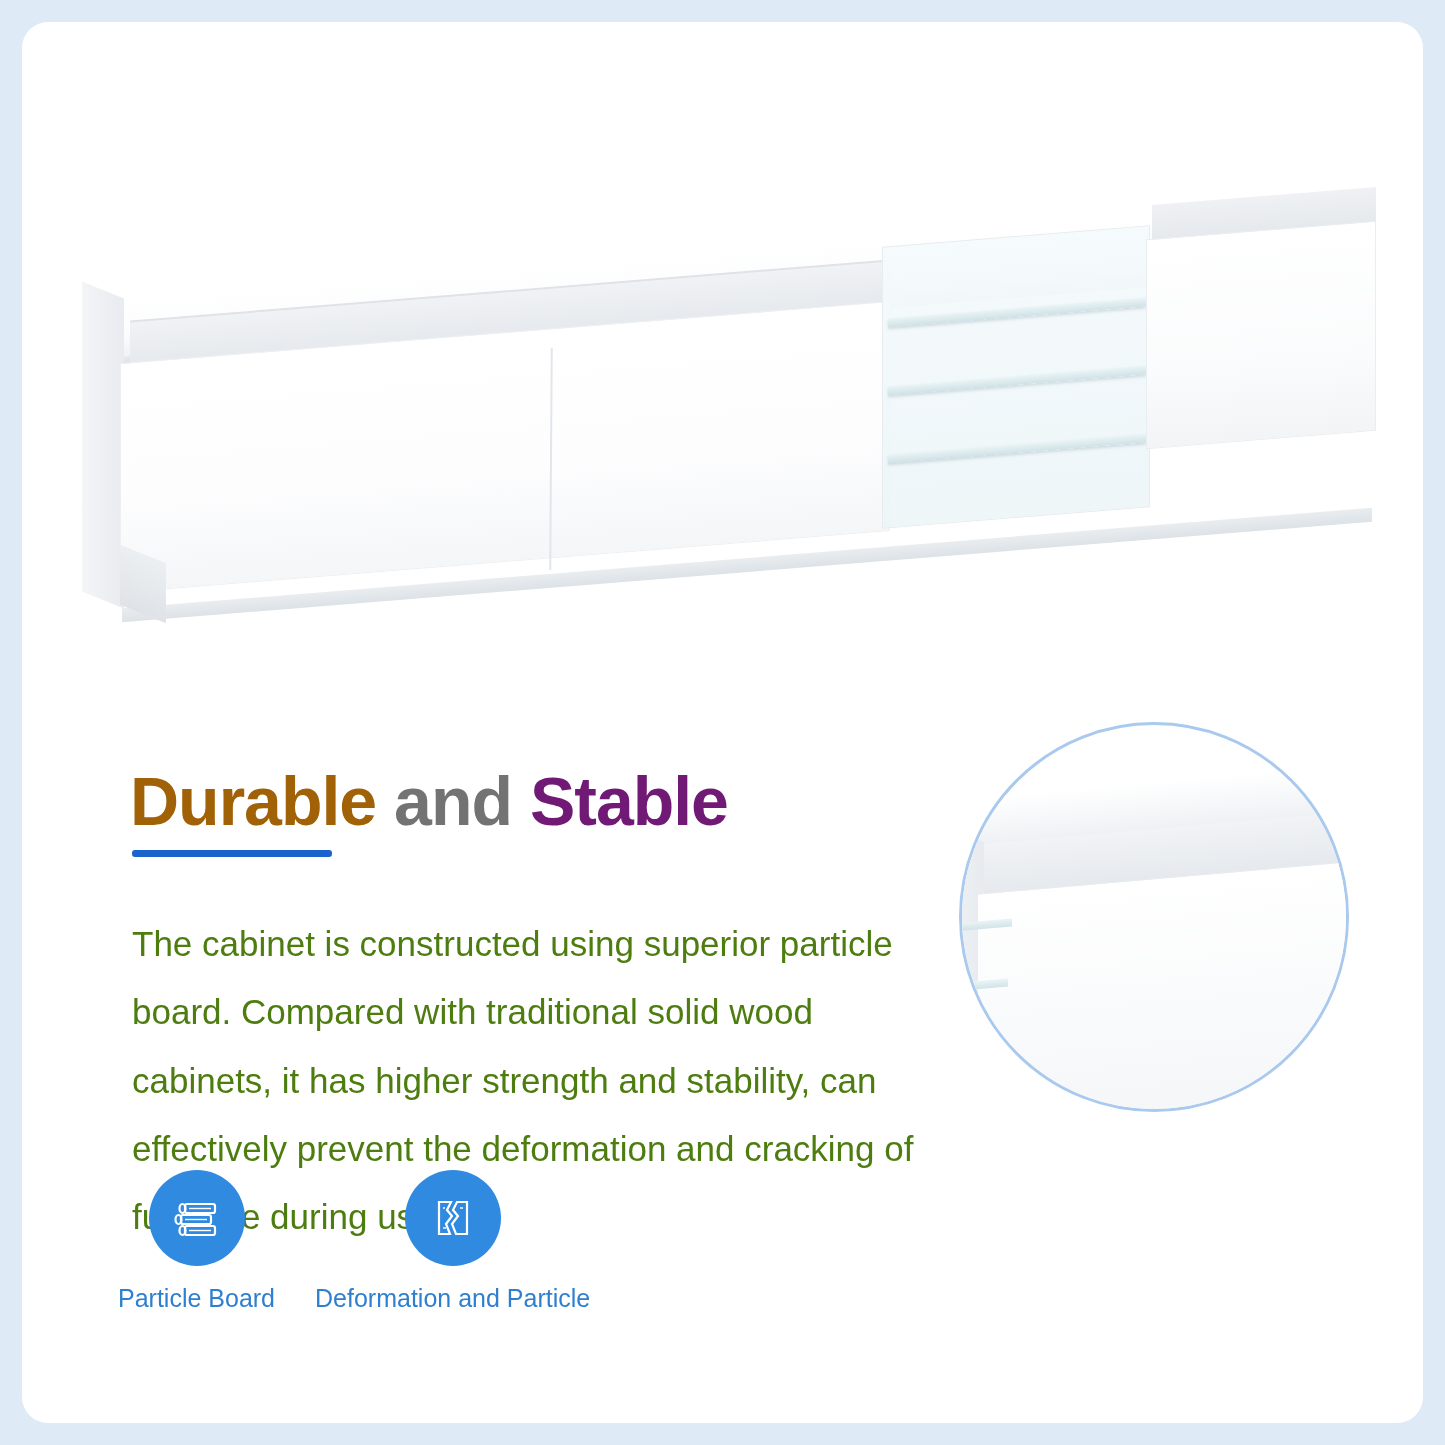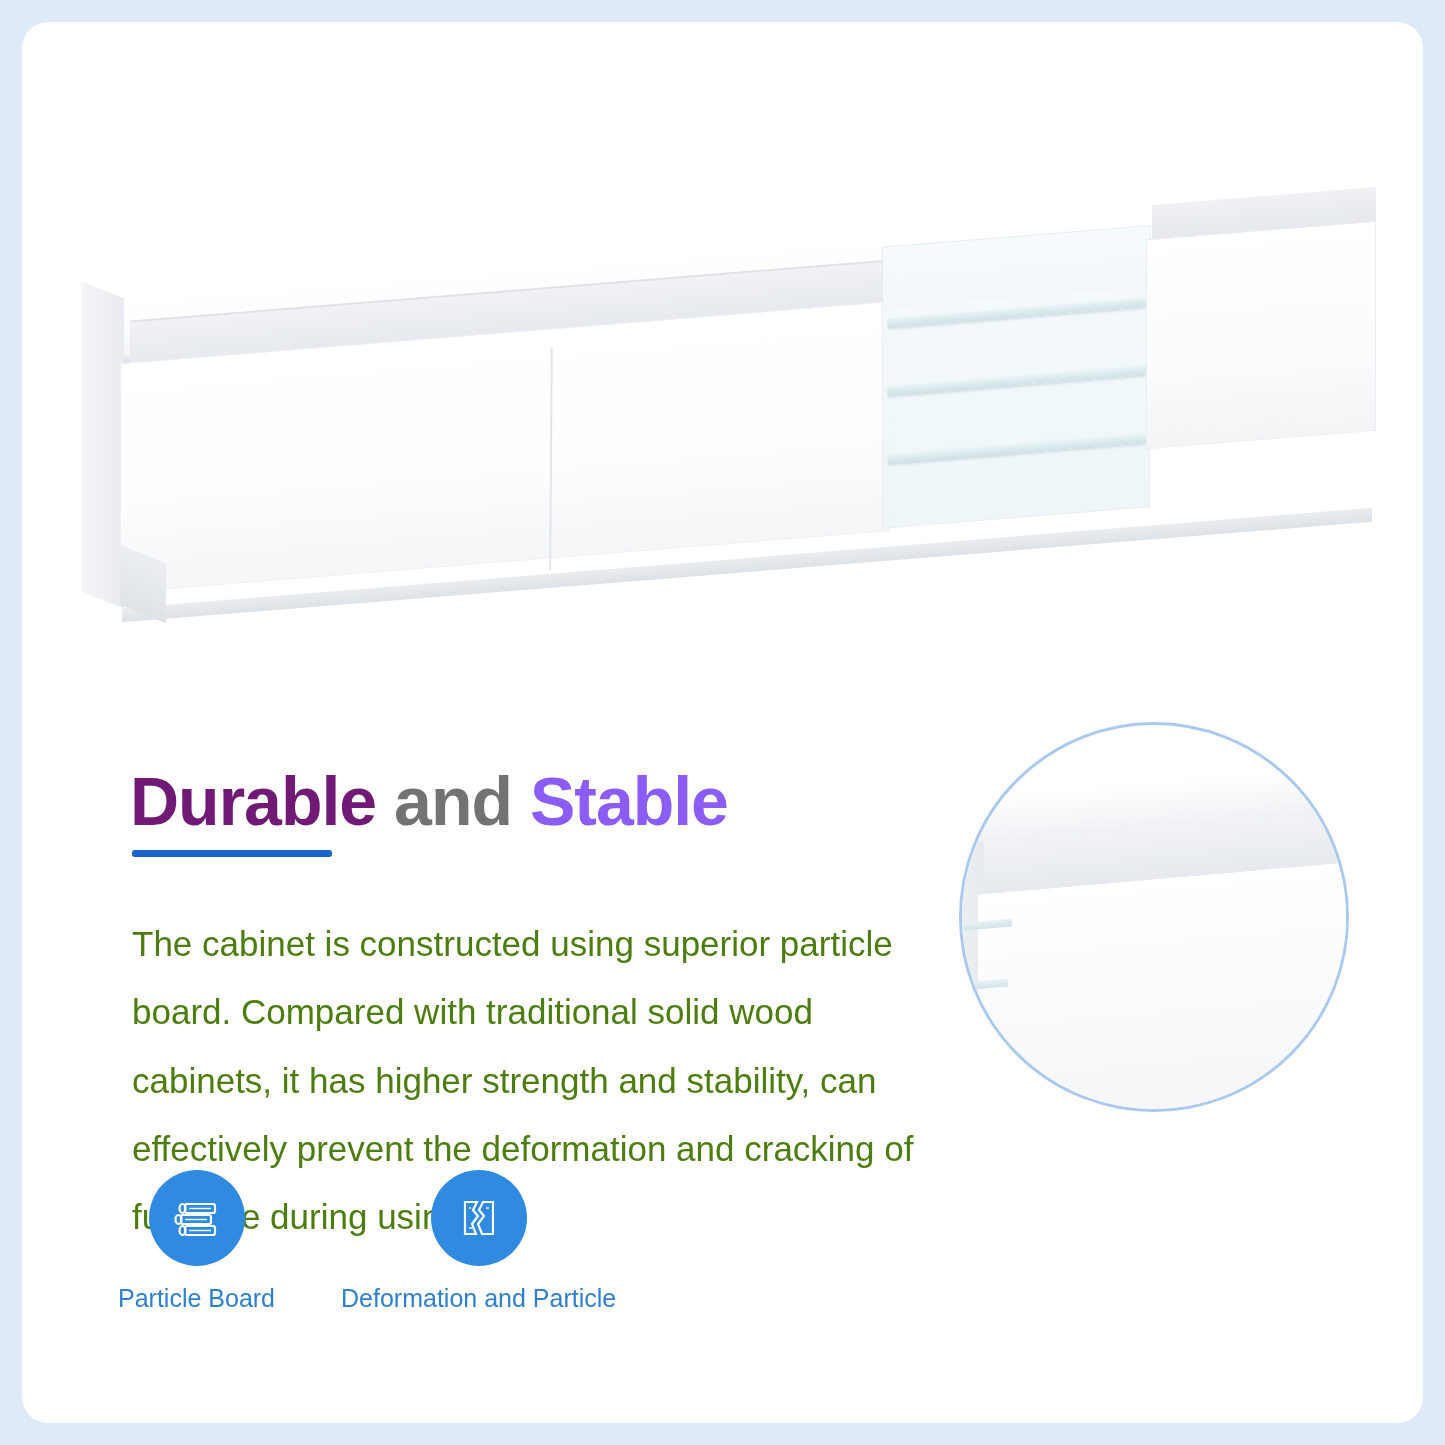--- a/index.html
+++ b/index.html
@@ -147,23 +147,23 @@
 
   
   .heading {
     position: absolute;
     left: 108px; top: 740px;
     font-size: 68px;
     font-weight: bold;
     letter-spacing: -1px;
     white-space: nowrap;
   }
-  .heading .w1 { color: #701a75; }
+  .heading .w1 { color: #a16207; }
   .heading .w2 { color: #737373; }
-  .heading .w3 { color: #8b5cf6; }
+  .heading .w3 { color: #701a75; }
   .rule {
     position: absolute;
     left: 110px; top: 828px;
     width: 200px; height: 7px;
     background: #1a63cc;
     border-radius: 3px;
   }
 
   
   .para {
@@ -223,21 +223,21 @@
   .dcg1 { left: -10px; top: 196px; width: 60px; }
   .dcg2 { left: -10px; top: 256px; width: 56px; }
   .dcg3 { left: -10px; top: 316px; width: 52px; }
 
   
   .features {
     position: absolute;
     left: 96px; top: 1148px;
     display: flex;
     align-items: flex-start;
-    gap: 66px;
+    gap: 40px;
   }
   .feature { text-align: center; }
   .feature .badge {
     width: 96px; height: 96px;
     border-radius: 50%;
     background: #2f8ae0;
     margin: 0 auto 18px auto;
     display: flex; align-items: center; justify-content: center;
   }
   .feature .flabel {

